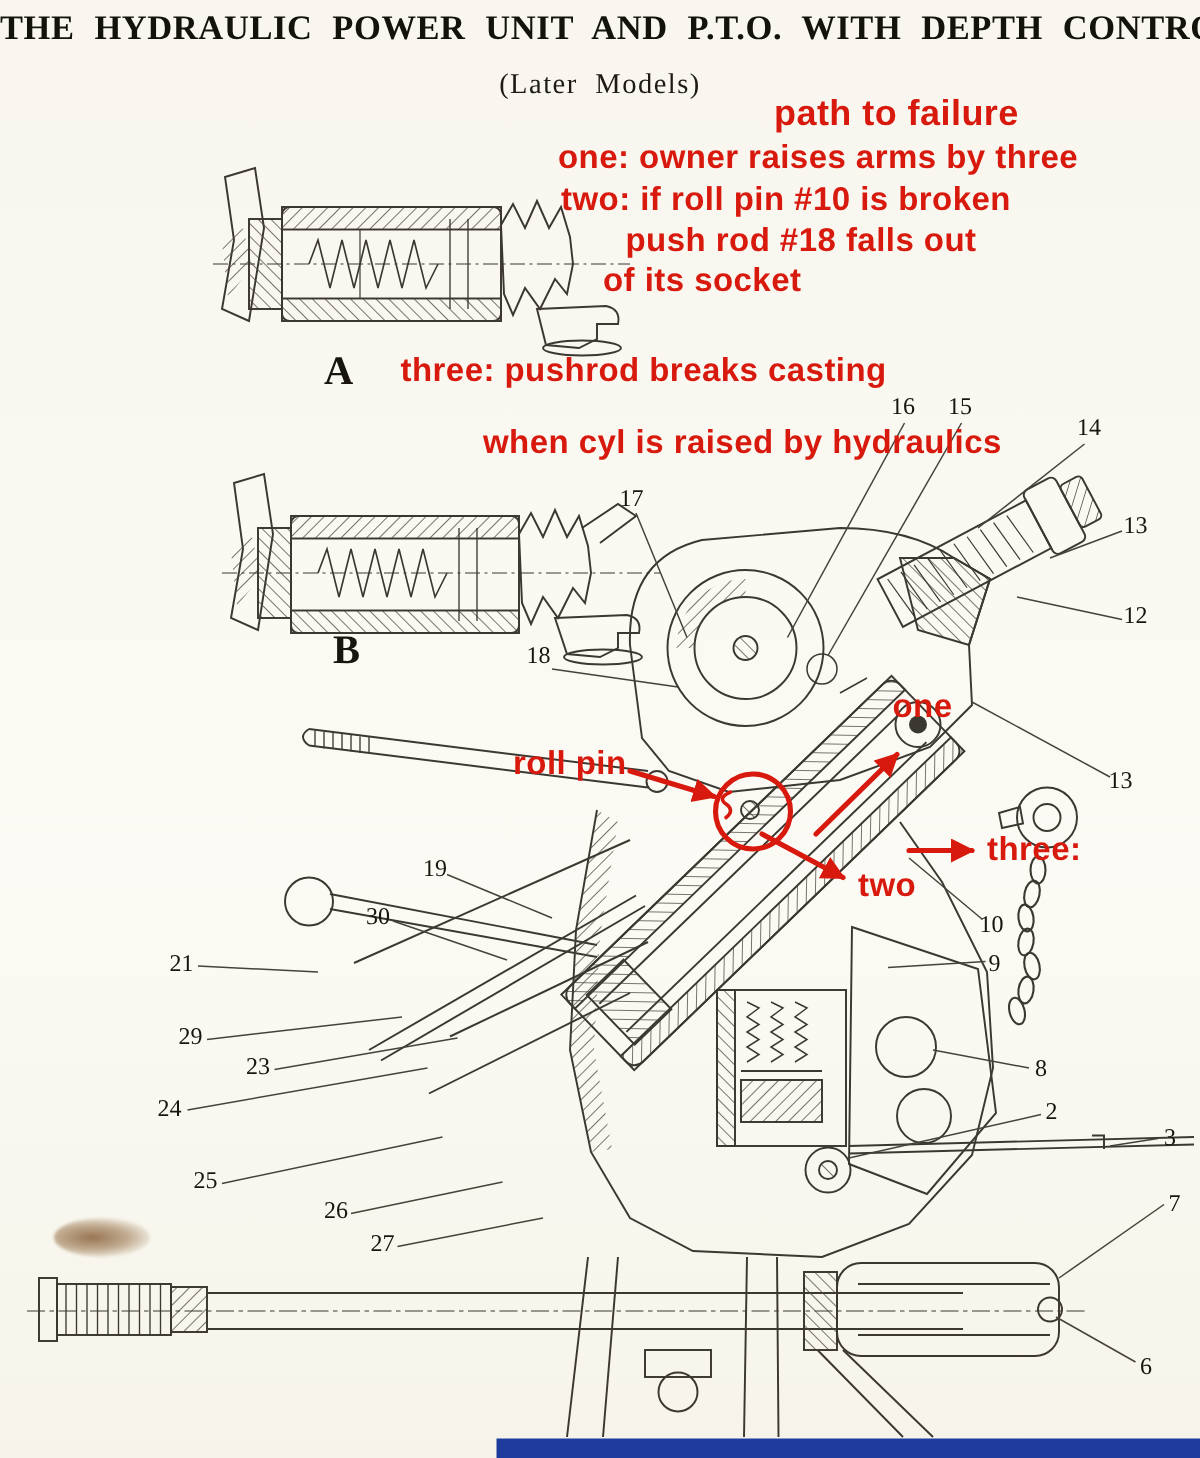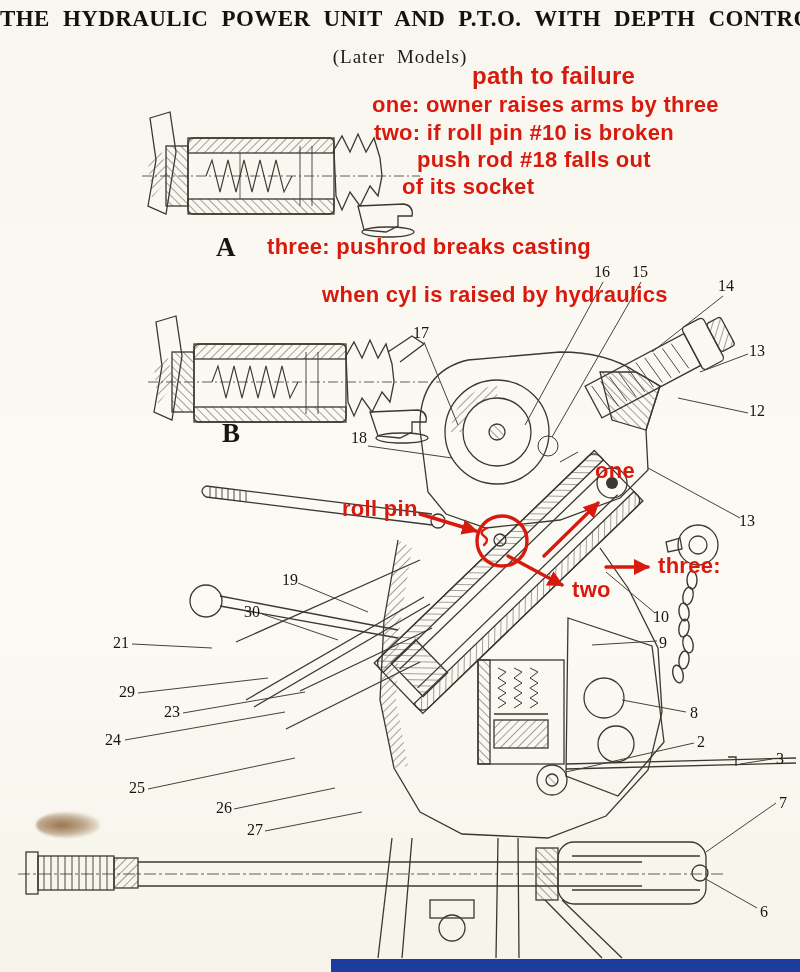--- a/index.html
+++ b/index.html
@@ -47,21 +47,21 @@
   }
   .red {
     position: absolute;
     font-family: "Liberation Sans", sans-serif;
     font-weight: bold;
     font-size: 22px;
     color: var(--annotation-red, #d81a0e);
     white-space: nowrap;
     letter-spacing: 0.3px;
   }
-  .red.heading { font-size: 24px; }
+  .red.heading { font-size: 24px; margin-left: 44px; }
   .callout {
     position: absolute;
     transform: translate(-50%, -50%);
     font-family: "Liberation Serif", serif;
     font-size: 16px;
     color: #17150e;
     white-space: nowrap;
   }
   .detail-label {
     position: absolute;

